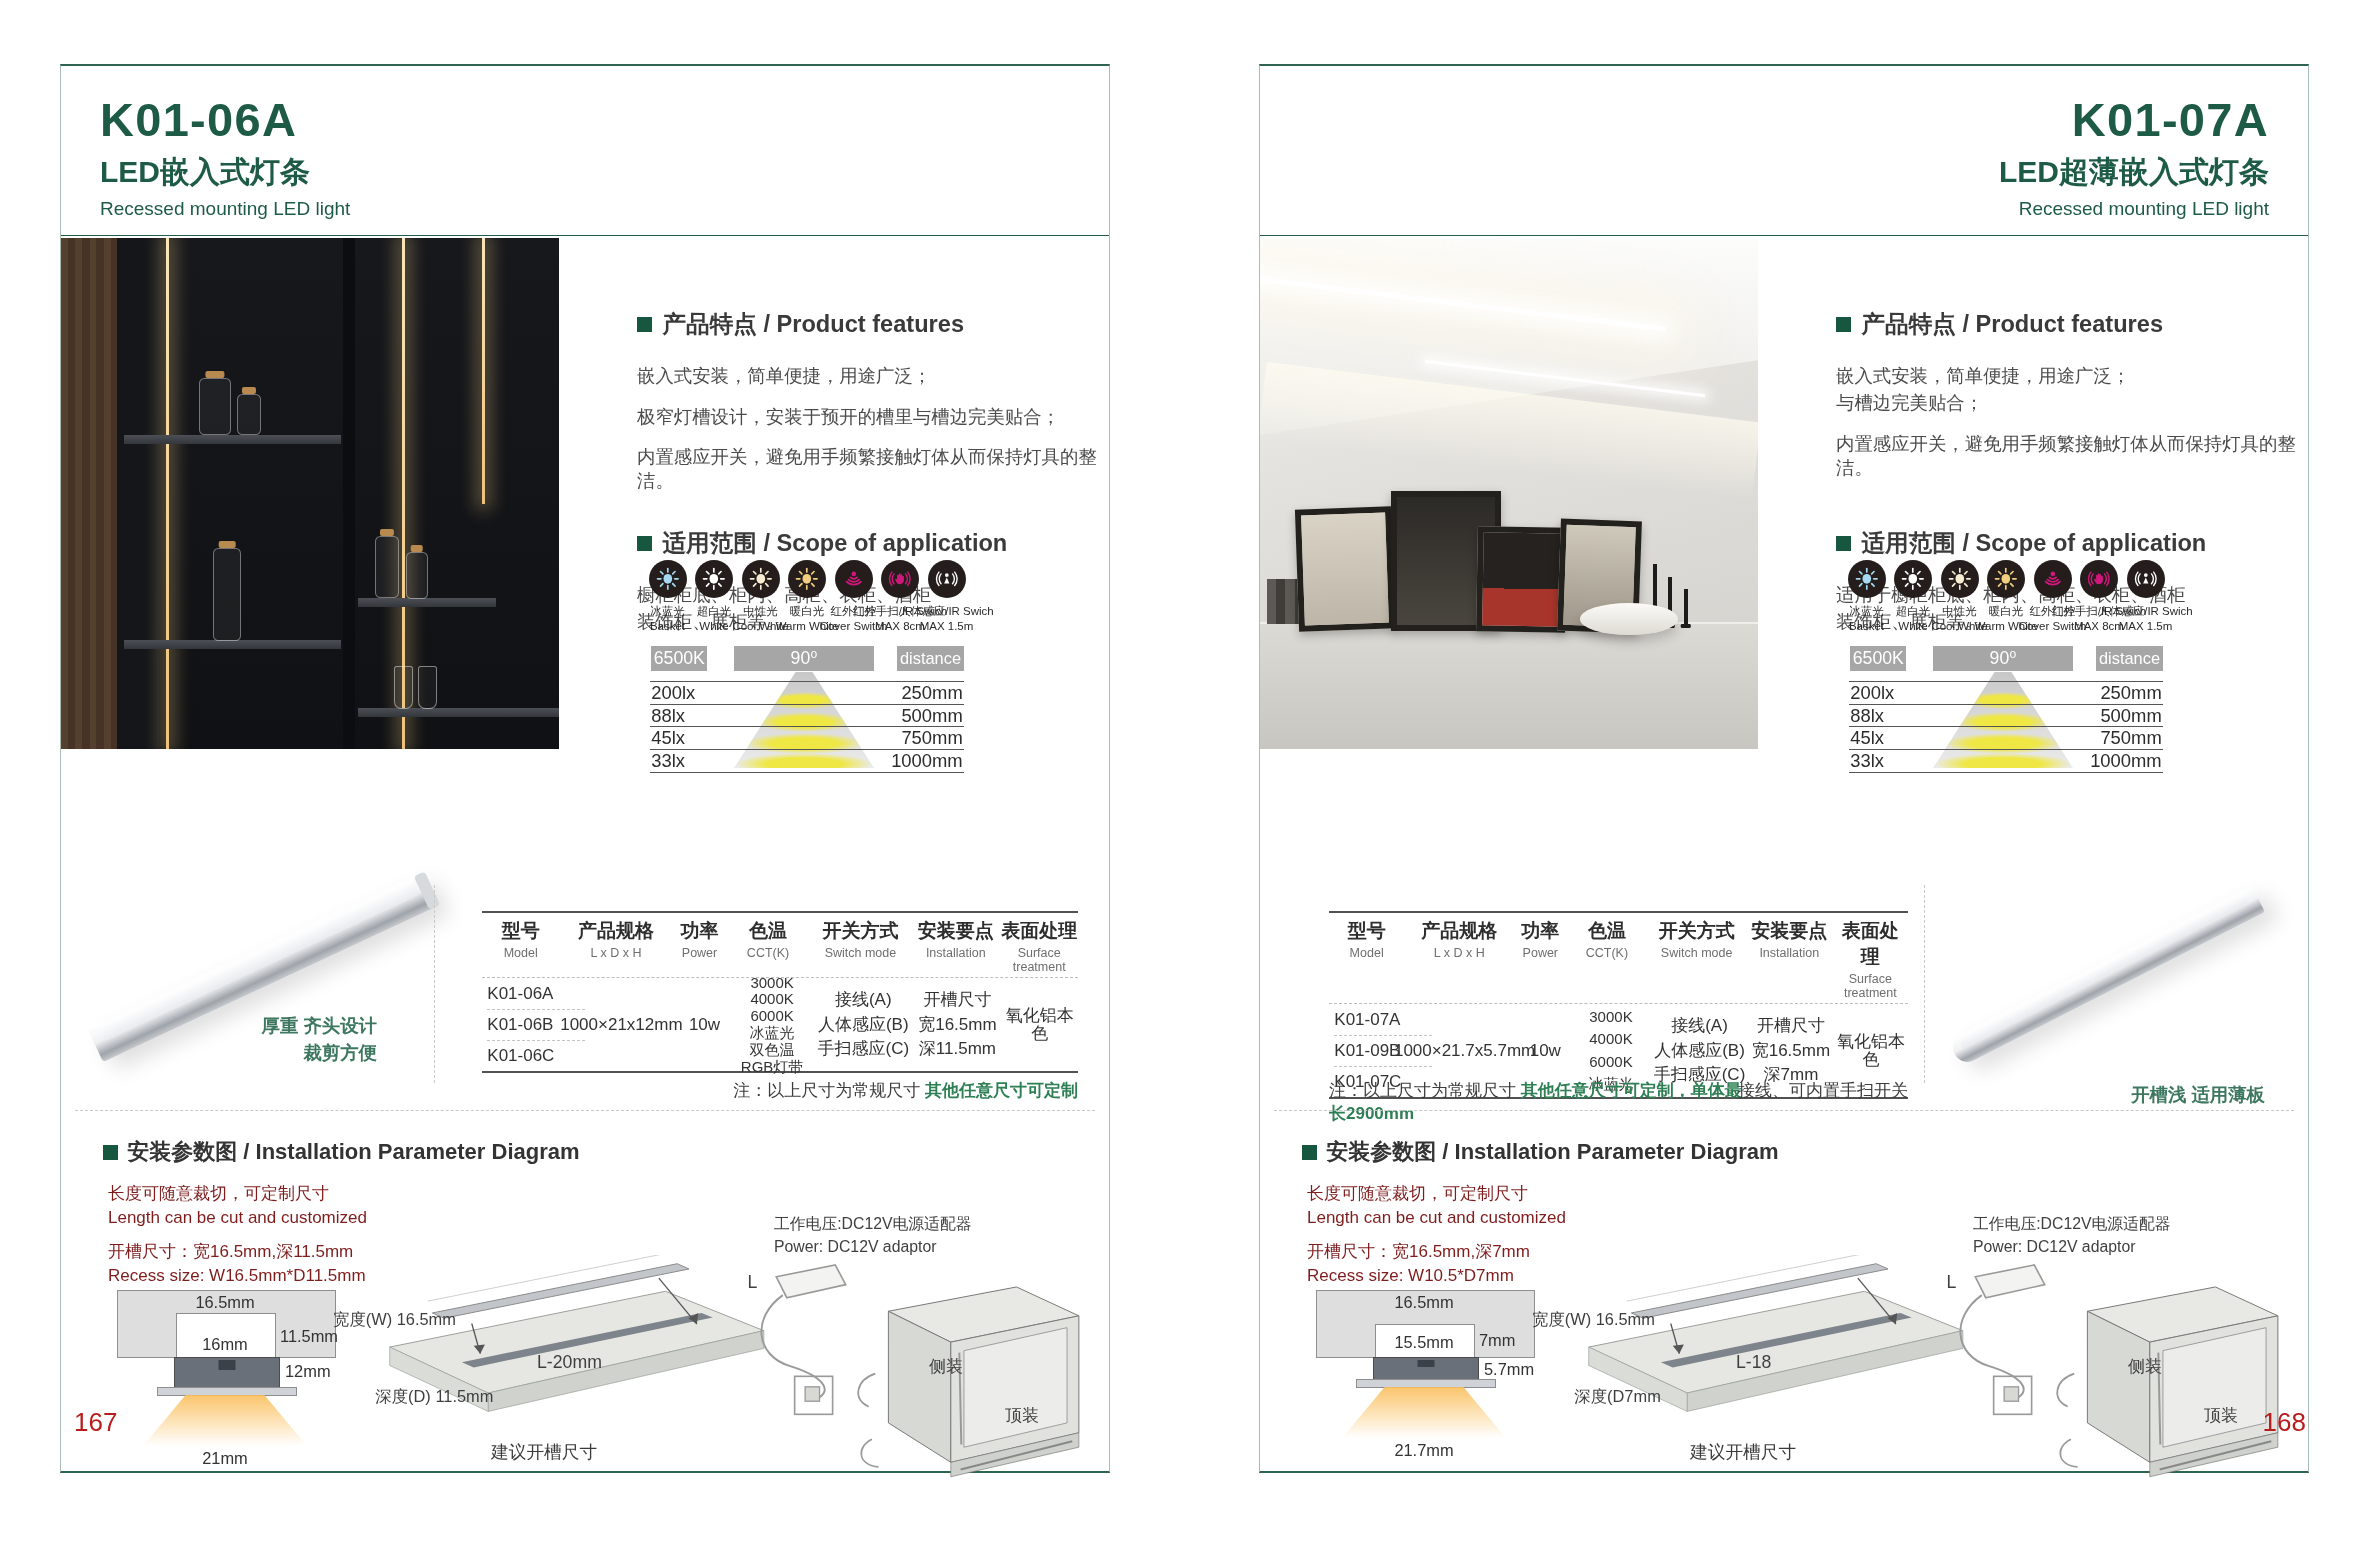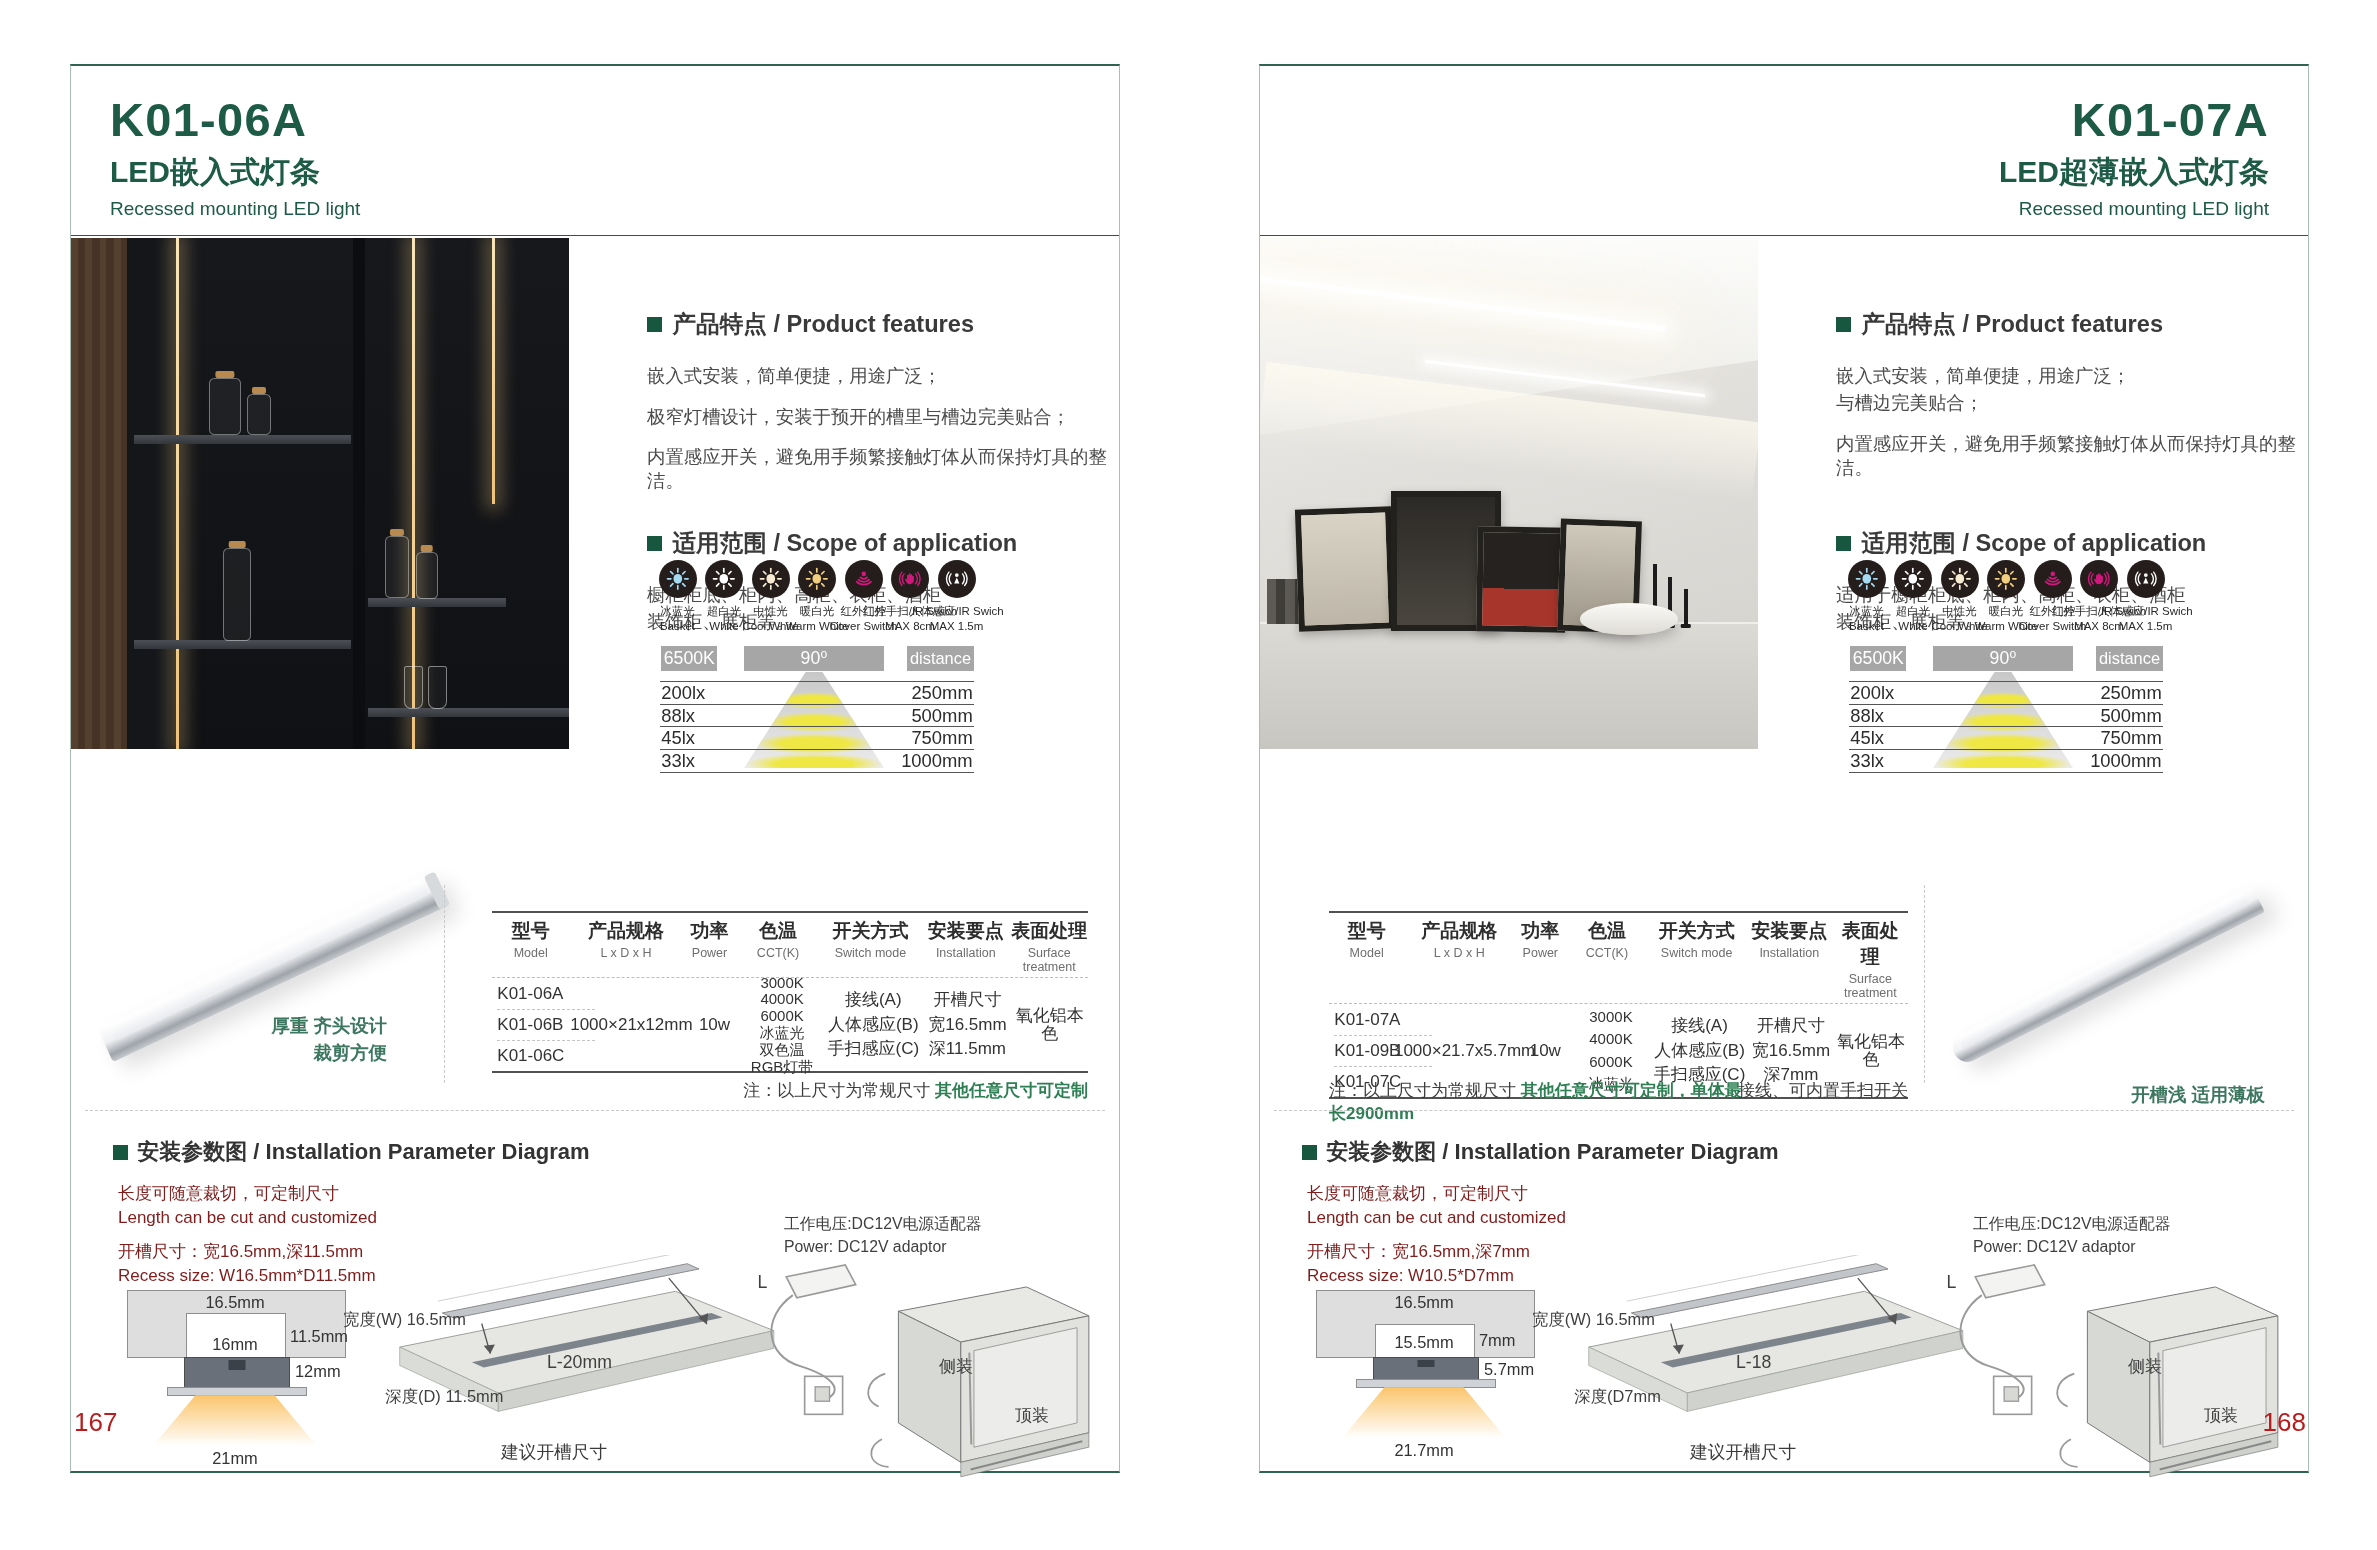--- a/index.html
+++ b/index.html
@@ -1,21 +1,21 @@
 <!DOCTYPE html>
 <html style="font-size:10.5px"><head>
 <meta charset="utf-8">
 <style>
   html,body{margin:0;padding:0;background:#ffffff;}
   #canvas{position:relative;width:2377px;height:1550px;background:#ffffff;
           font-family:"Liberation Sans","DejaVu Sans",sans-serif;overflow:hidden;color:#3c3c3c;}
   .page{position:absolute;top:64px;width:1048px;height:1405px;background:#fff;
         border-left:1.3px solid #a9bdb2;border-right:1.3px solid #a9bdb2;
         border-top:2px solid #2e6450;border-bottom:2.6px solid #2e6450;}
-  .page.pleft{left:70px}
+  .page.pleft{left:60px}
   .page.pright{left:1259px}
   .hrule{position:absolute;left:0;right:0;top:169px;height:1.3px;background:#235c48;}
   .title{position:absolute;top:30px;left:39px;color:#1e5b46;}
   .page.pright .title{left:auto;right:39px;text-align:right;}
   .title .model{font-size:47px;font-weight:700;letter-spacing:1.3px;line-height:1;}
   .title .cn{font-size:30px;font-weight:700;margin-top:9.2px;}
   .title .en{font-size:19px;margin-top:5.3px;font-weight:500;}
   .pagenum{position:absolute;top:1407px;font-size:26px;color:#b91c1c;}
   .pagenum.pn-l{left:74px;}
   .pagenum.pn-r{left:2179px;width:127px;text-align:right;}

